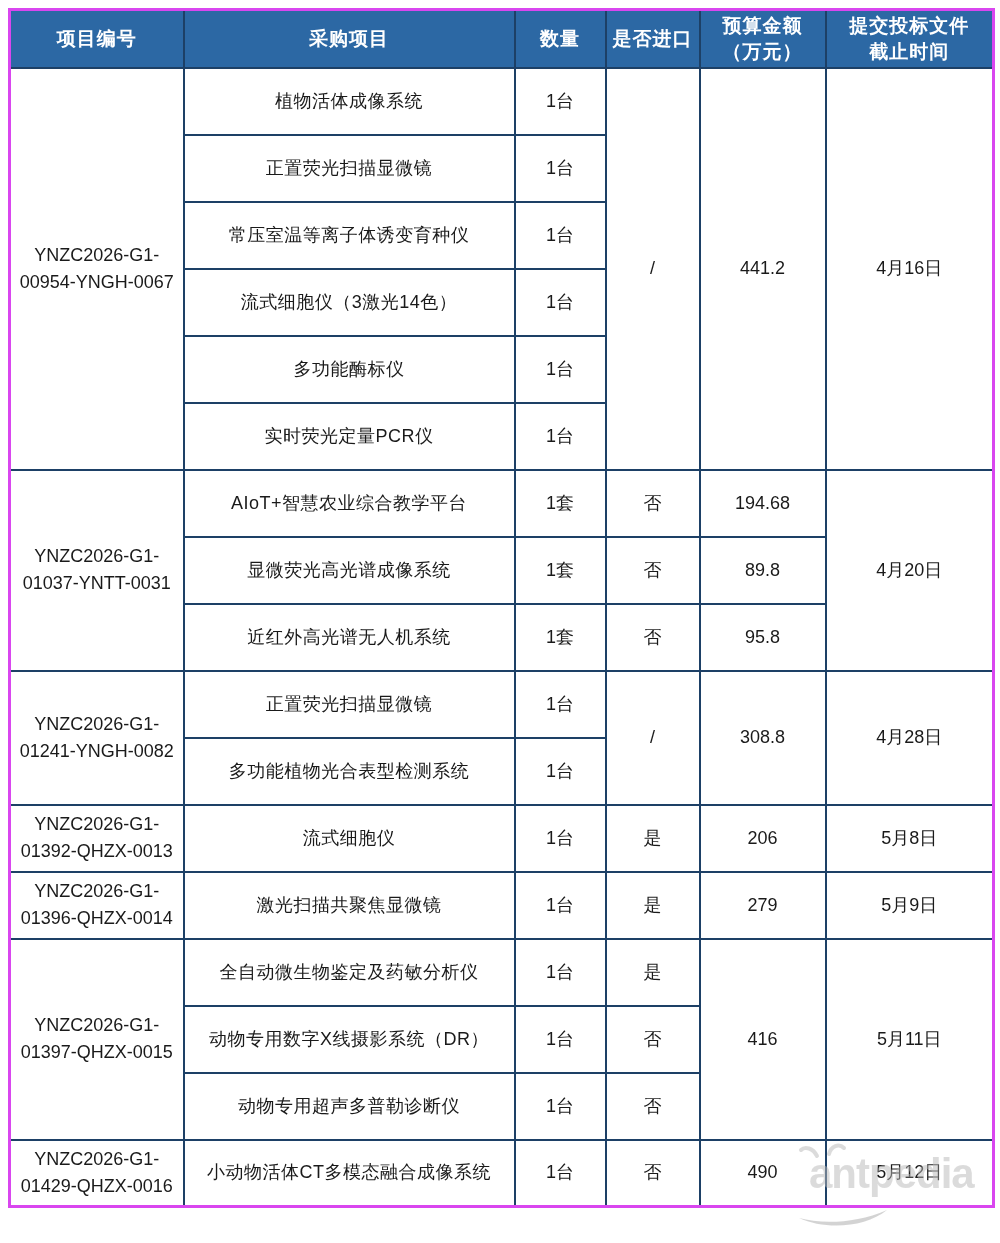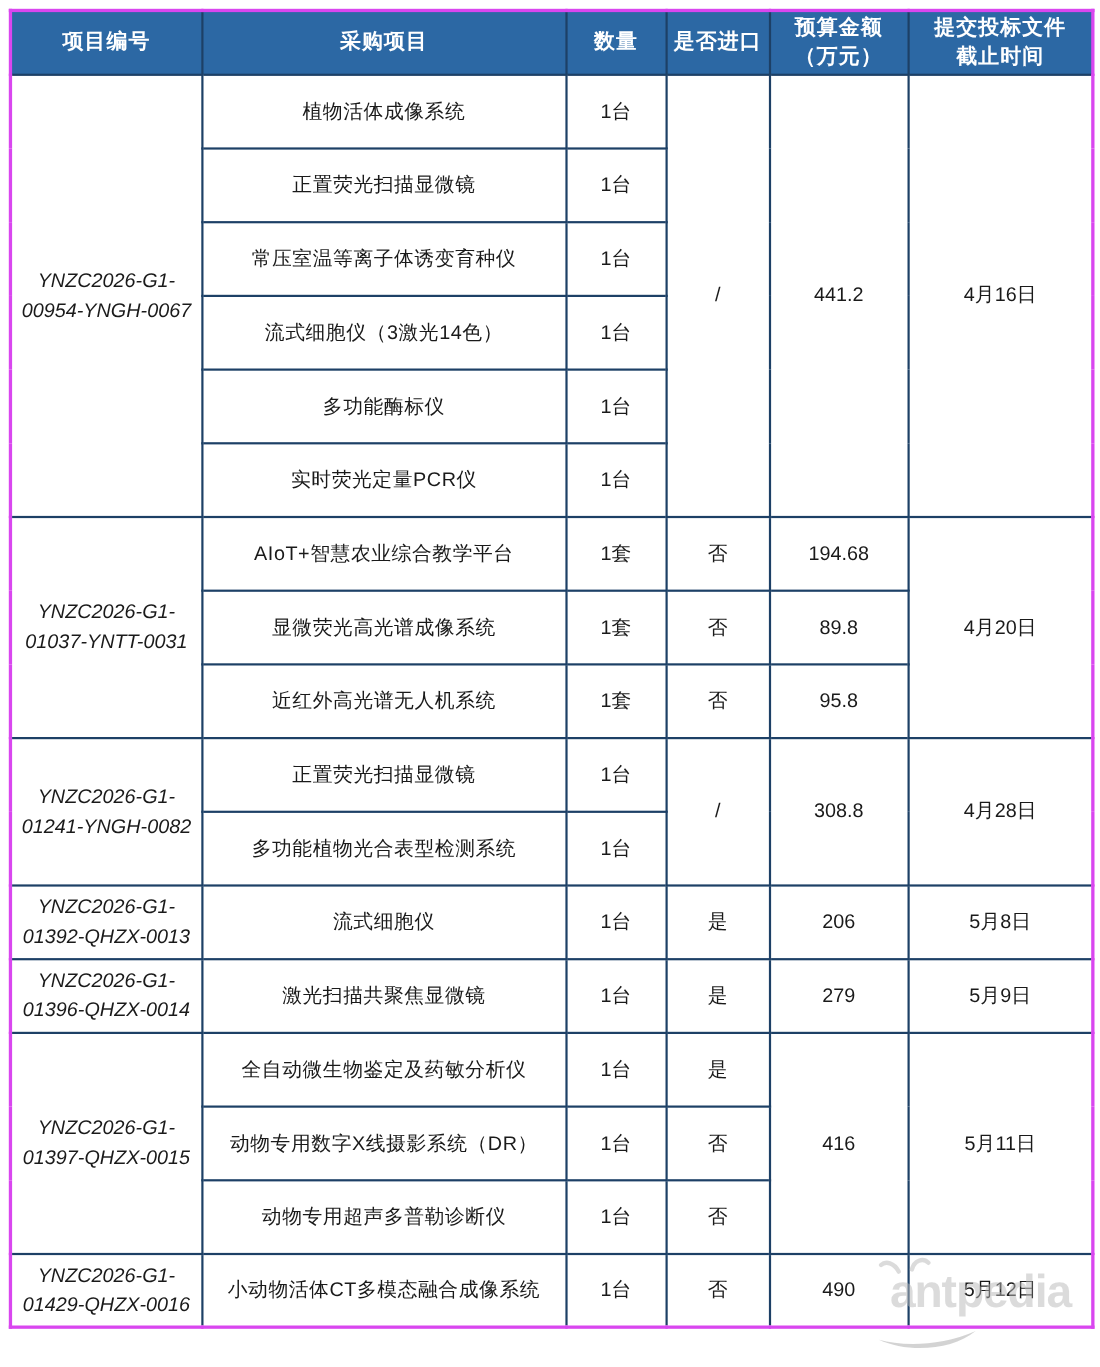--- a/index.html
+++ b/index.html
@@ -40,21 +40,20 @@
     font-size:18px;
     height:67px;
     background:#ffffff;
     line-height:1.5;
   }
   td.code{
     font-size:17px;
     white-space:pre-line;
     letter-spacing:0px;
     padding:2px 2px;
-    font-style:italic;
   }
   td.item{letter-spacing:0.5px;}
   
   #watermark{
     position:absolute;
     left:795px;
     top:1140px;
     width:195px;
     height:95px;
     opacity:0.5;

